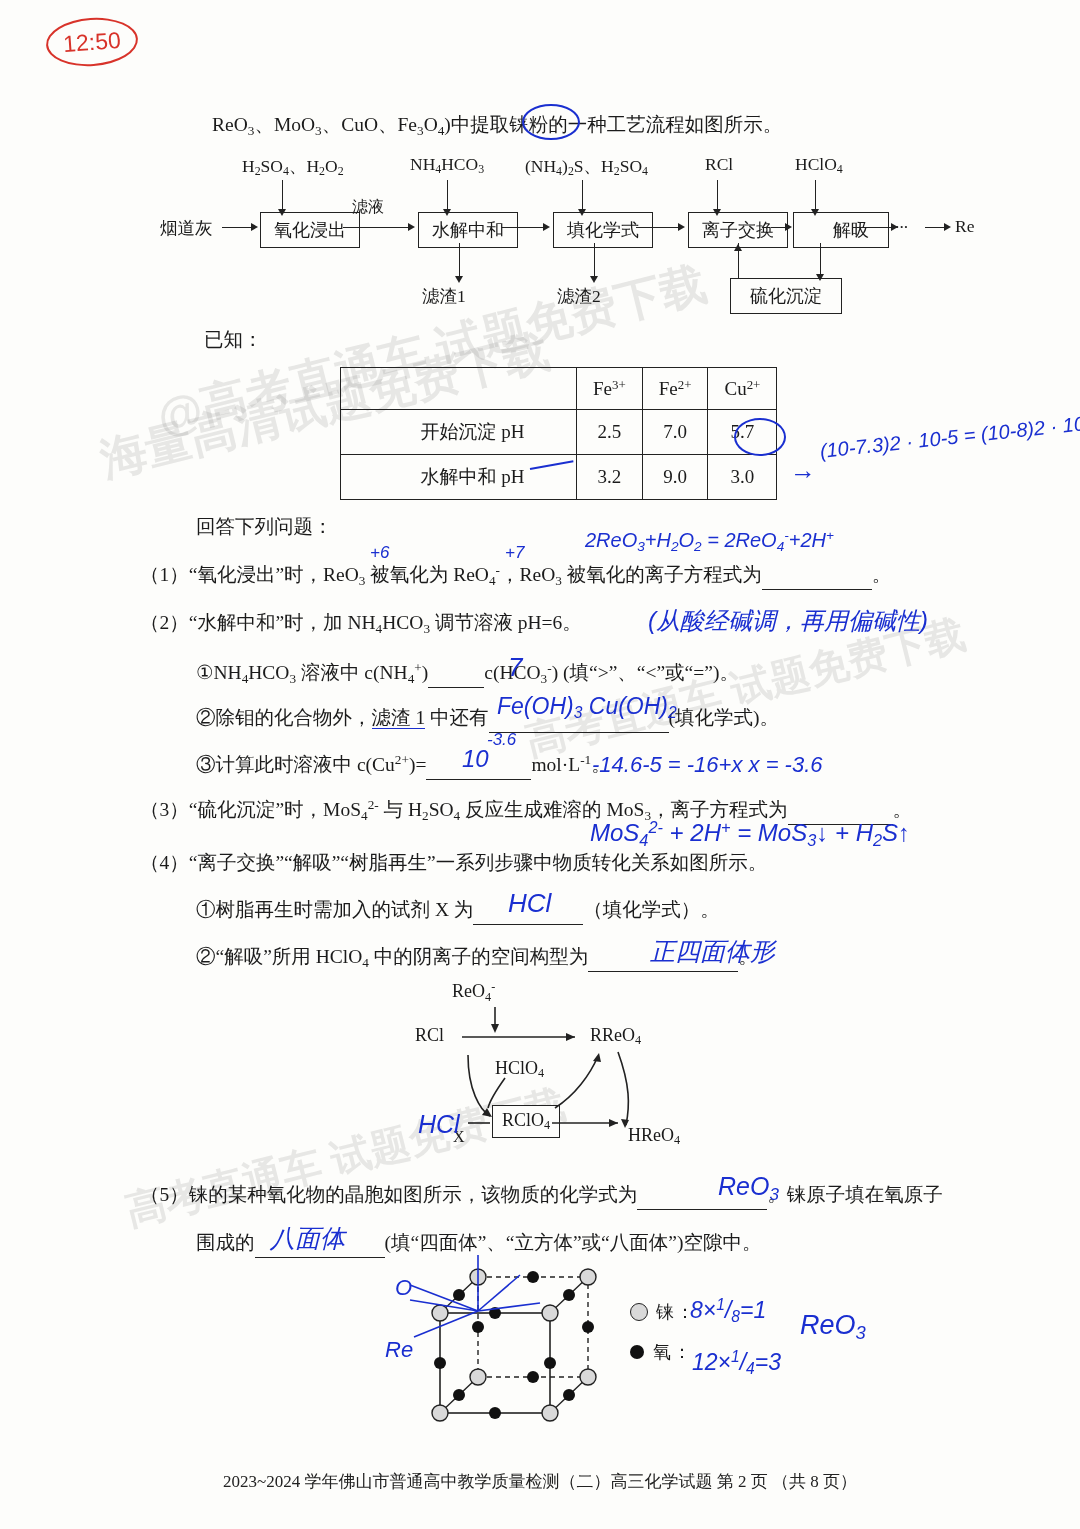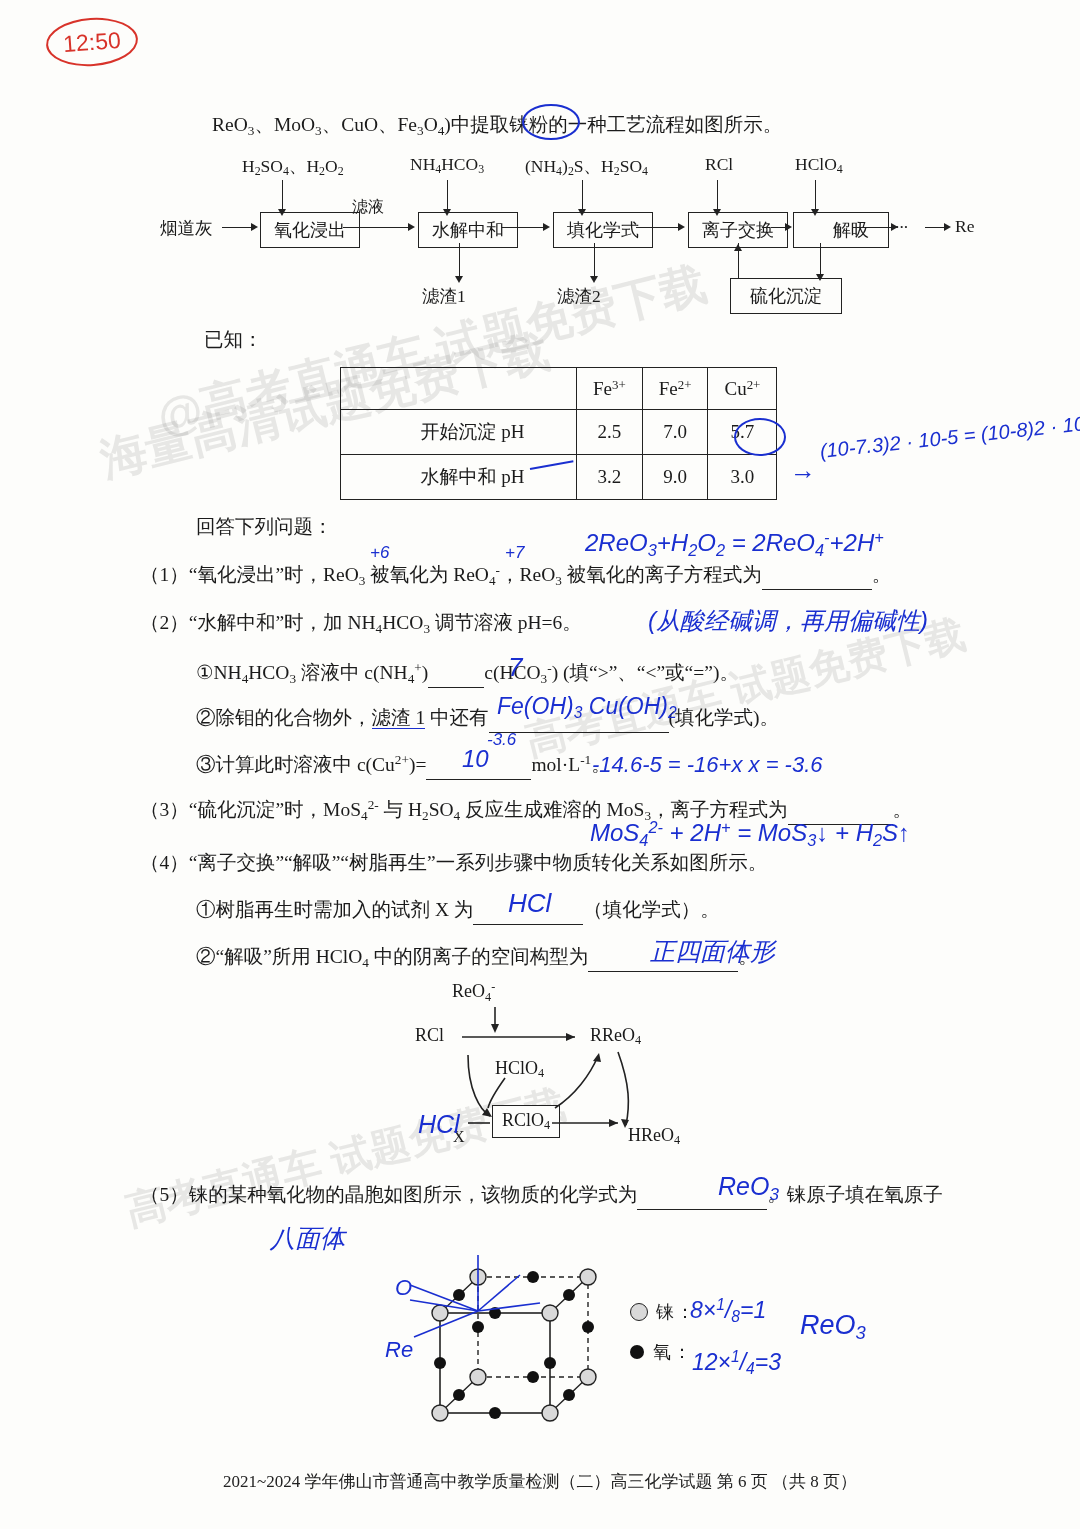--- a/index.html
+++ b/index.html
@@ -216,21 +216,21 @@
   <div class="hw" style="left:790px; top:455px; font-size:26px;">→</div>
   <div class="hw" style="left:820px; top:440px; font-size:20px; transform:rotate(-6deg);">(10-7.3)2 · 10-5 = (10-8)2 · 10-x</div>
 
   <div class="txt" style="left:196px; top:512px;">回答下列问题：</div>
 
   <div class="txt" style="left:140px; top:560px;">
     （1）“氧化浸出”时，ReO<sub>3</sub> 被氧化为 ReO<sub>4</sub><sup>-</sup>，ReO<sub>3</sub> 被氧化的离子方程式为<span class="ul" style="width:110px;">&nbsp;</span>。
   </div>
   <div class="hw" style="left:370px; top:543px; font-size:17px;">+6</div>
   <div class="hw" style="left:505px; top:543px; font-size:17px;">+7</div>
-  <div class="hw" style="left:585px; top:528px; font-size:24px;">2ReO<sub>3</sub>+H<sub>2</sub>O<sub>2</sub> = 2ReO<sub>4</sub><sup>-</sup>+2H<sup>+</sup></div>
+  <div class="hw" style="left:585px; top:528px; font-size:20px;">2ReO<sub>3</sub>+H<sub>2</sub>O<sub>2</sub> = 2ReO<sub>4</sub><sup>-</sup>+2H<sup>+</sup></div>
 
   <div class="txt" style="left:140px; top:608px;">
     （2）“水解中和”时，加 NH<sub>4</sub>HCO<sub>3</sub> 调节溶液 pH=6。
   </div>
   <div class="hw" style="left:648px; top:605px; font-size:24px;">(从酸经碱调，再用偏碱性)</div>
 
   <div class="txt" style="left:196px; top:658px;">
     ①NH<sub>4</sub>HCO<sub>3</sub> 溶液中 c(NH<sub>4</sub><sup>+</sup>)<span class="ul" style="width:56px;">&nbsp;</span>c(HCO<sub>3</sub><sup>-</sup>) (填“&gt;”、“&lt;”或“=”)。
   </div>
   <div class="hw" style="left:508px; top:652px; font-size:26px;">7</div>
@@ -296,20 +296,23 @@
       <line x1="78" y1="143" x2="100" y2="143" stroke="#222" stroke-width="1.6"></line>
     </svg>
     <div class="ctxt" style="left:63px; top:148px; font-size:16px;">X</div>
   </div>
   <div class="hw" style="left:418px; top:1110px; font-size:25px;">HCl</div>
 
   <div class="txt" style="left:140px; top:1180px;">
     （5）铼的某种氧化物的晶胞如图所示，该物质的化学式为<span class="ul" style="width:130px;">&nbsp;</span>。铼原子填在氧原子
   </div>
   <div class="hw" style="left:718px; top:1172px; font-size:25px;">ReO<sub>3</sub></div>
+  <div class="txt" style="left:196px; top:1228px;">
+    围成的<span class="ul" style="width:130px;">&nbsp;</span>(填“四面体”、“立方体”或“八面体”)空隙中。
+  </div>
   <div class="hw" style="left:270px; top:1222px; font-size:25px;">八面体</div>
 
   <div class="cell">
     <svg width="230" height="170" style="position:absolute; left:0; top:0;">
 
       <rect x="58" y="12" width="110" height="100" fill="none" stroke="#222" stroke-width="1.4" stroke-dasharray="5,4"></rect>
 
       <rect x="20" y="48" width="110" height="100" fill="none" stroke="#222" stroke-width="1.6"></rect>
 
       <line x1="20" y1="48" x2="58" y2="12" stroke="#222" stroke-width="1.4"></line>
@@ -363,15 +366,15 @@
     <div style="display:flex; align-items:center;">
       <span style="display:inline-block;width:14px;height:14px;border-radius:50%;background:#111;margin-right:9px;"></span>
       <span>氧</span>
       <span style="margin-left:2px;">：</span>
     </div>
   </div>
   <div class="hw" style="left:690px; top:1296px; font-size:23px;">8×<sup>1</sup>/<sub>8</sub>=1</div>
   <div class="hw" style="left:692px; top:1348px; font-size:23px;">12×<sup>1</sup>/<sub>4</sub>=3</div>
   <div class="hw" style="left:800px; top:1310px; font-size:27px;">ReO<sub>3</sub></div>
 
-  <div class="footer">2021~2024 学年佛山市普通高中教学质量检测（二）高三化学试题 第 6 页 （共 8 页）</div>
+  <div class="footer">2023~2024 学年佛山市普通高中教学质量检测（二）高三化学试题 第 2 页 （共 8 页）</div>
 
 </div>
 
 </body></html>

